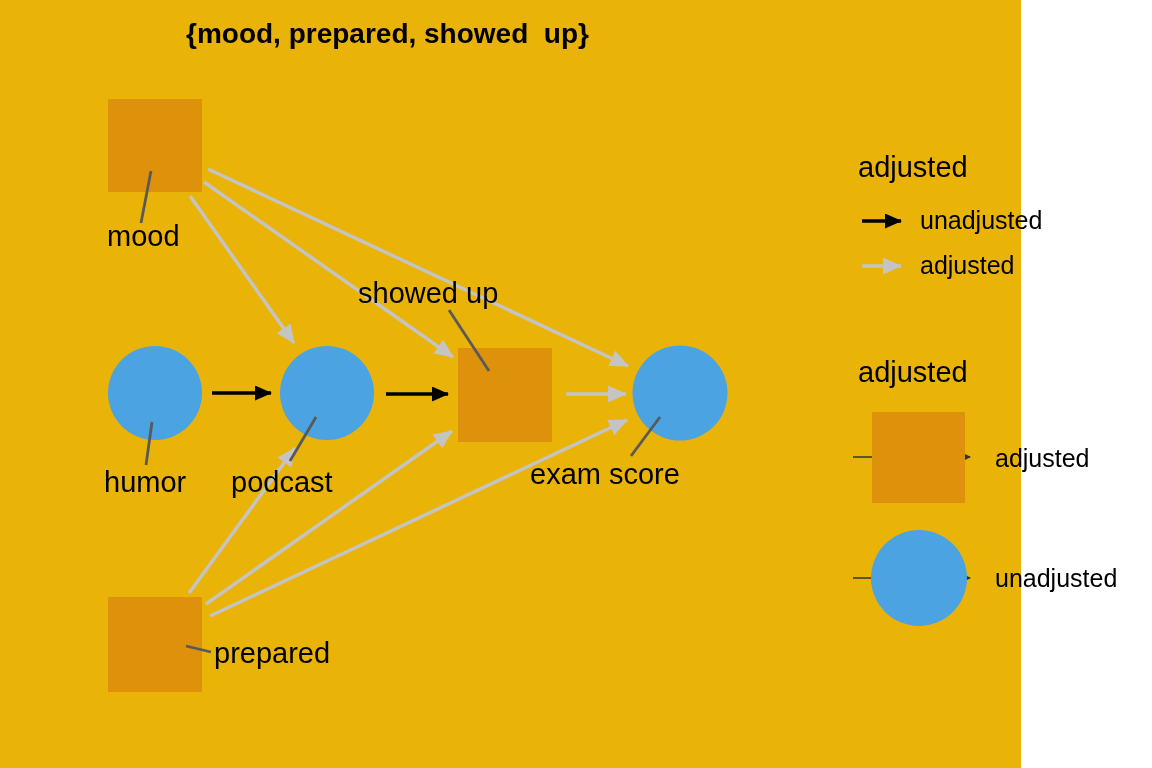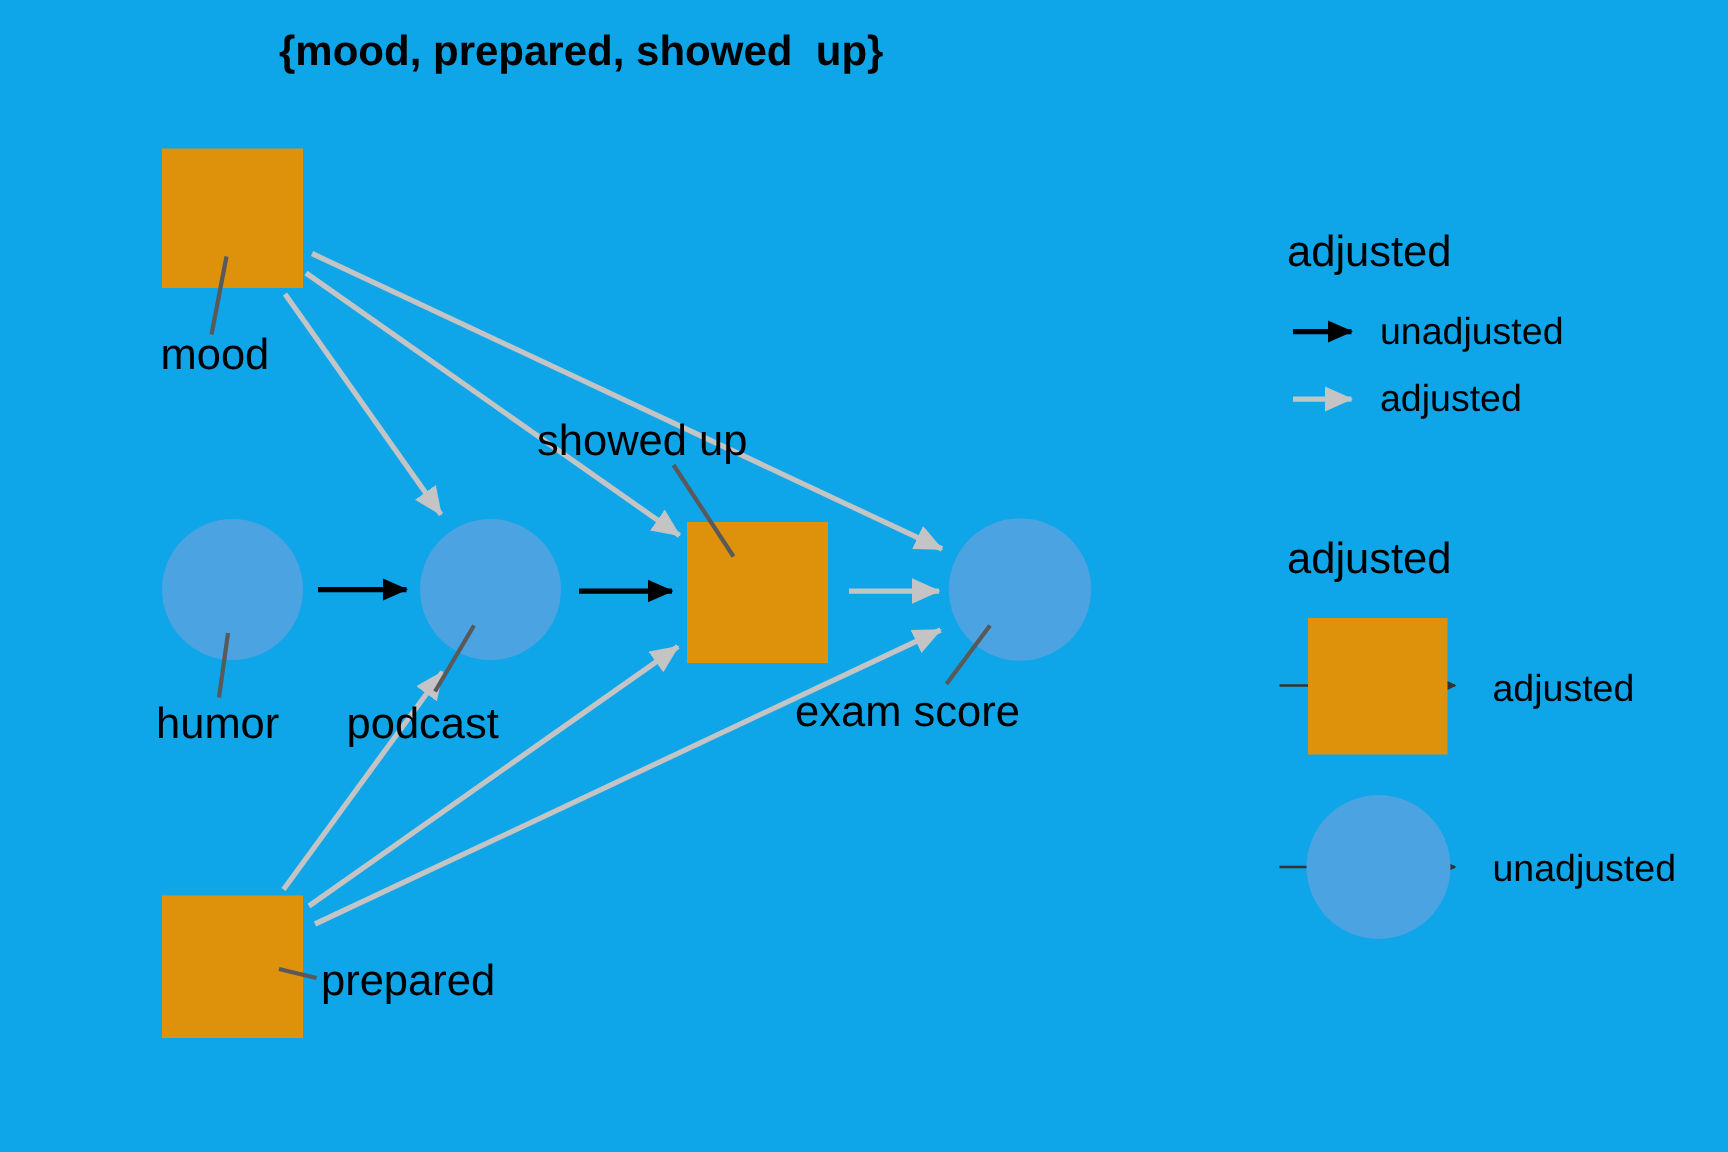--- a/index.html
+++ b/index.html
@@ -1,16 +1,16 @@
 <!DOCTYPE html>
 <html><head>
 <meta charset="utf-8">
 <style>
   html, body { margin: 0; padding: 0; background: #ffffff; }
-  .canvas { width: 1152px; height: 768px; position: relative; background: #0ea5e9; }
+  .canvas { width: 1021px; height: 768px; position: relative; background: #eab308; }
   svg { display: block; }
   text {
     font-family: "Liberation Sans", sans-serif;
     fill: #000000;
     white-space: pre;
   }
   .plot-title  { font-size: 28px; font-weight: bold; }
   .node-label  { font-size: 29px; }
   .legend-title { font-size: 29px; }
   .legend-item-label { font-size: 25px; }

